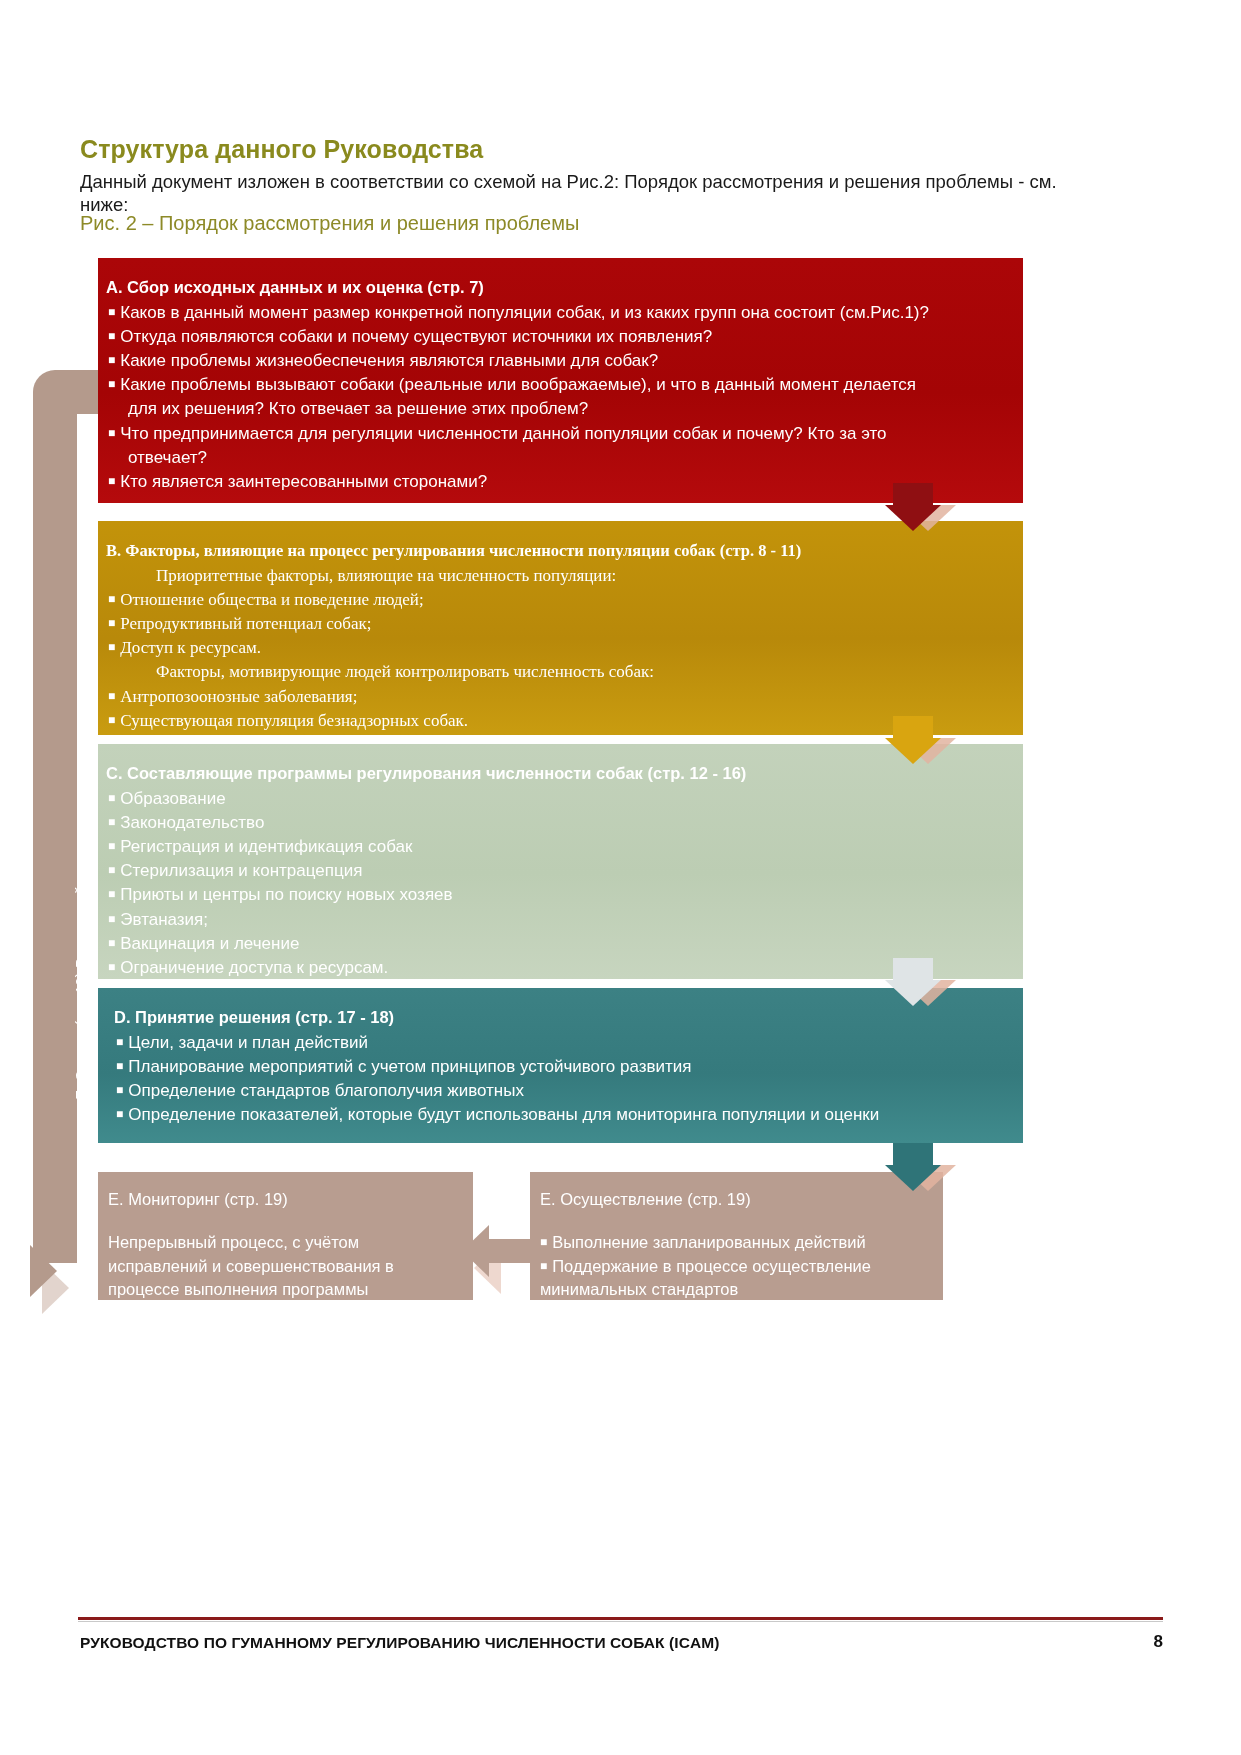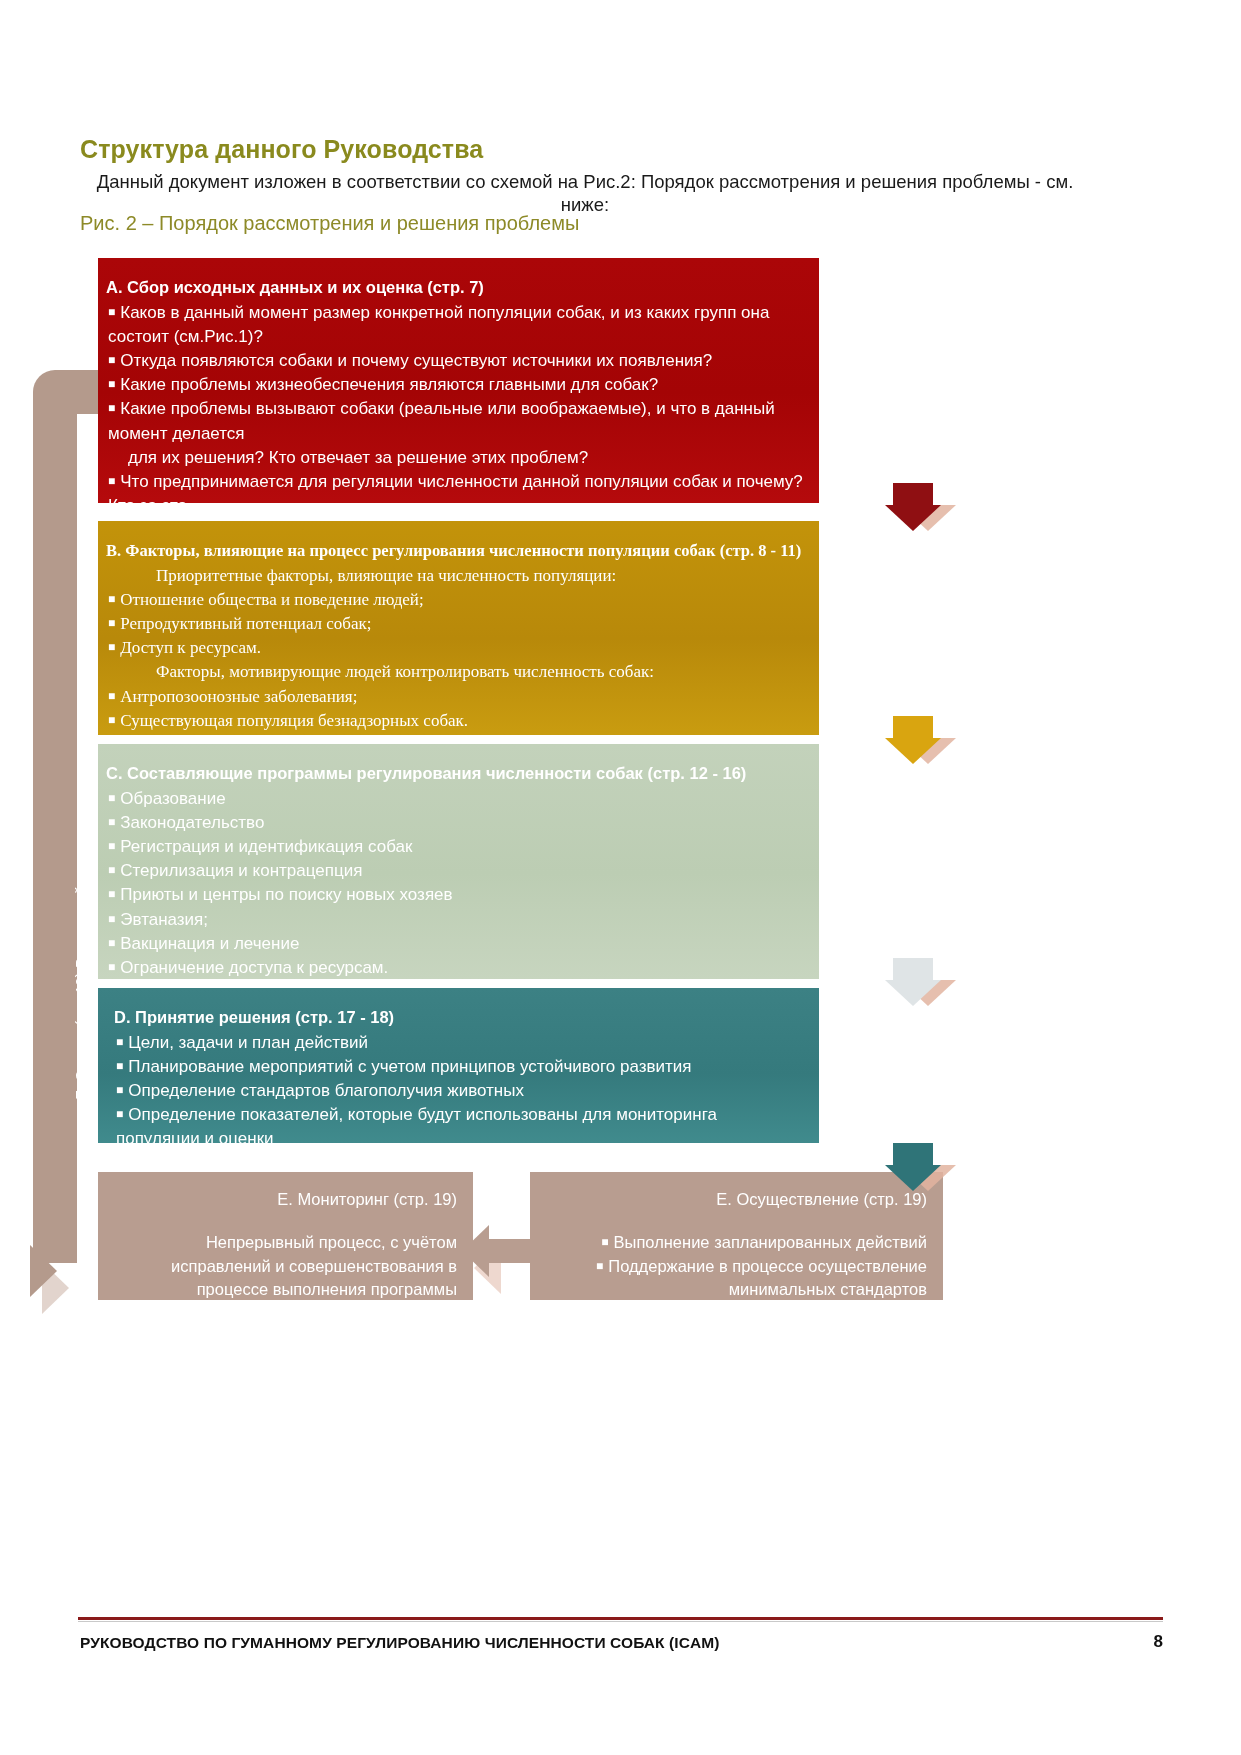--- a/index.html
+++ b/index.html
@@ -14,21 +14,21 @@
   .page{position:absolute;inset:0;}
 
   
   .doc-title{
     position:absolute;left:80px;top:135px;width:1000px;
     font-size:25px;font-weight:bold;color:#8a8a1e;
     letter-spacing:.1px;
   }
   .doc-intro{
     position:absolute;left:80px;top:170px;width:1010px;
-    font-size:18.5px;color:#1a1a1a;line-height:1.25;text-align:center;
+    font-size:18.5px;color:#1a1a1a;line-height:1.25;
   }
   .fig-caption{
     position:absolute;left:80px;top:212px;width:800px;
     font-size:20px;color:#8d8a28;
   }
 
   
   .vbar-wrap{
     position:absolute;left:33px;top:370px;width:44px;height:920px;
   }
@@ -68,21 +68,21 @@
   }
   .hook-arrow-shadow{
     position:absolute;left:112px;top:392px;width:0;height:0;
     border-right:26px solid rgba(200,170,155,.5);
     border-top:25px solid transparent;
     border-bottom:25px solid transparent;
   }
 
   
   .block{
-    position:absolute;left:98px;width:721px;
+    position:absolute;left:98px;width:925px;
     box-sizing:border-box;
     padding:18px 14px 14px 8px;
     color:#ffffff;
   }
   .block .head{
     font-size:16.5px;font-weight:bold;line-height:1.45;
     margin-bottom:1px;
   }
   .block .line{
     font-size:17px;line-height:1.42;
@@ -100,21 +100,20 @@
            background:linear-gradient(180deg,#c3d2bb 0%,#bccdb3 55%,#c7d5bf 100%);}
   #block-c .head{color:#ffffff;}
   #block-c .line{color:#ffffff;}
   #block-d{top:988px;height:155px;
            background:linear-gradient(180deg,#3c8184 0%,#357a7d 55%,#408b8d 100%);padding-left:16px;}
 
   .bottom-box{
     position:absolute;box-sizing:border-box;
     background:#b89d90;color:#ffffff;
     padding:16px 16px 16px 10px;
-    text-align:right;
   }
   #box-monitoring{left:98px;top:1172px;width:375px;height:128px;}
   #box-implementation{left:530px;top:1172px;width:413px;height:128px;}
   .bottom-box .head{font-size:16.5px;line-height:1.4;margin-bottom:20px;}
   .bottom-box .line{font-size:16.5px;line-height:1.42;}
 
   
   .dn-arrow{position:absolute;width:56px;}
   .dn-arrow .stem{width:40px;margin:0 auto;height:22px;}
   .dn-arrow .tip{

